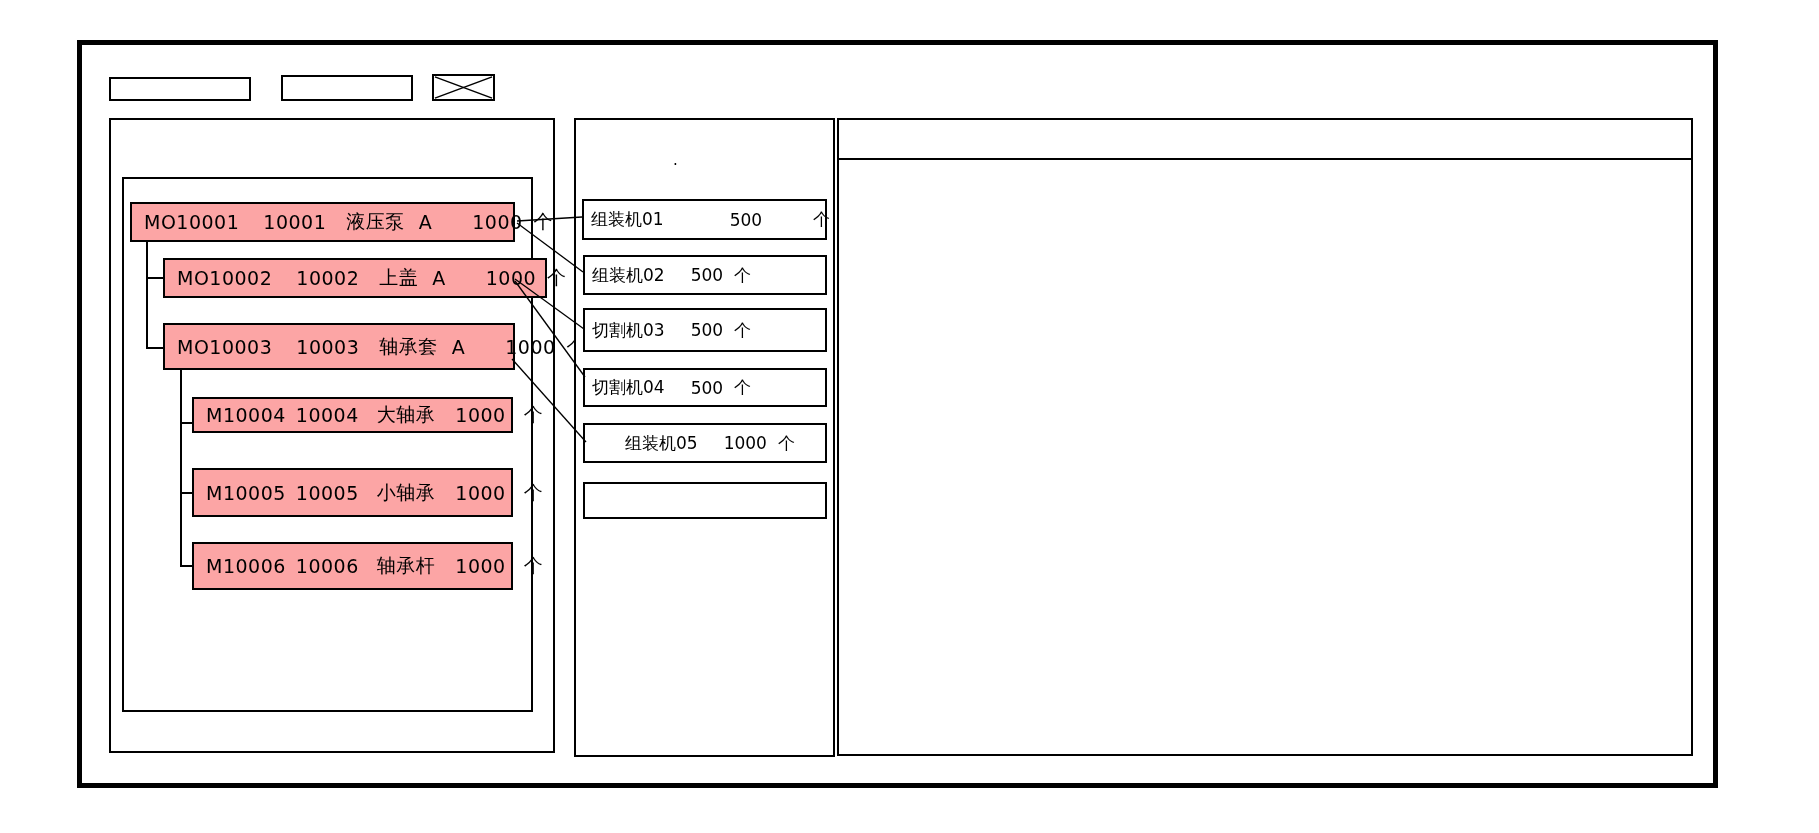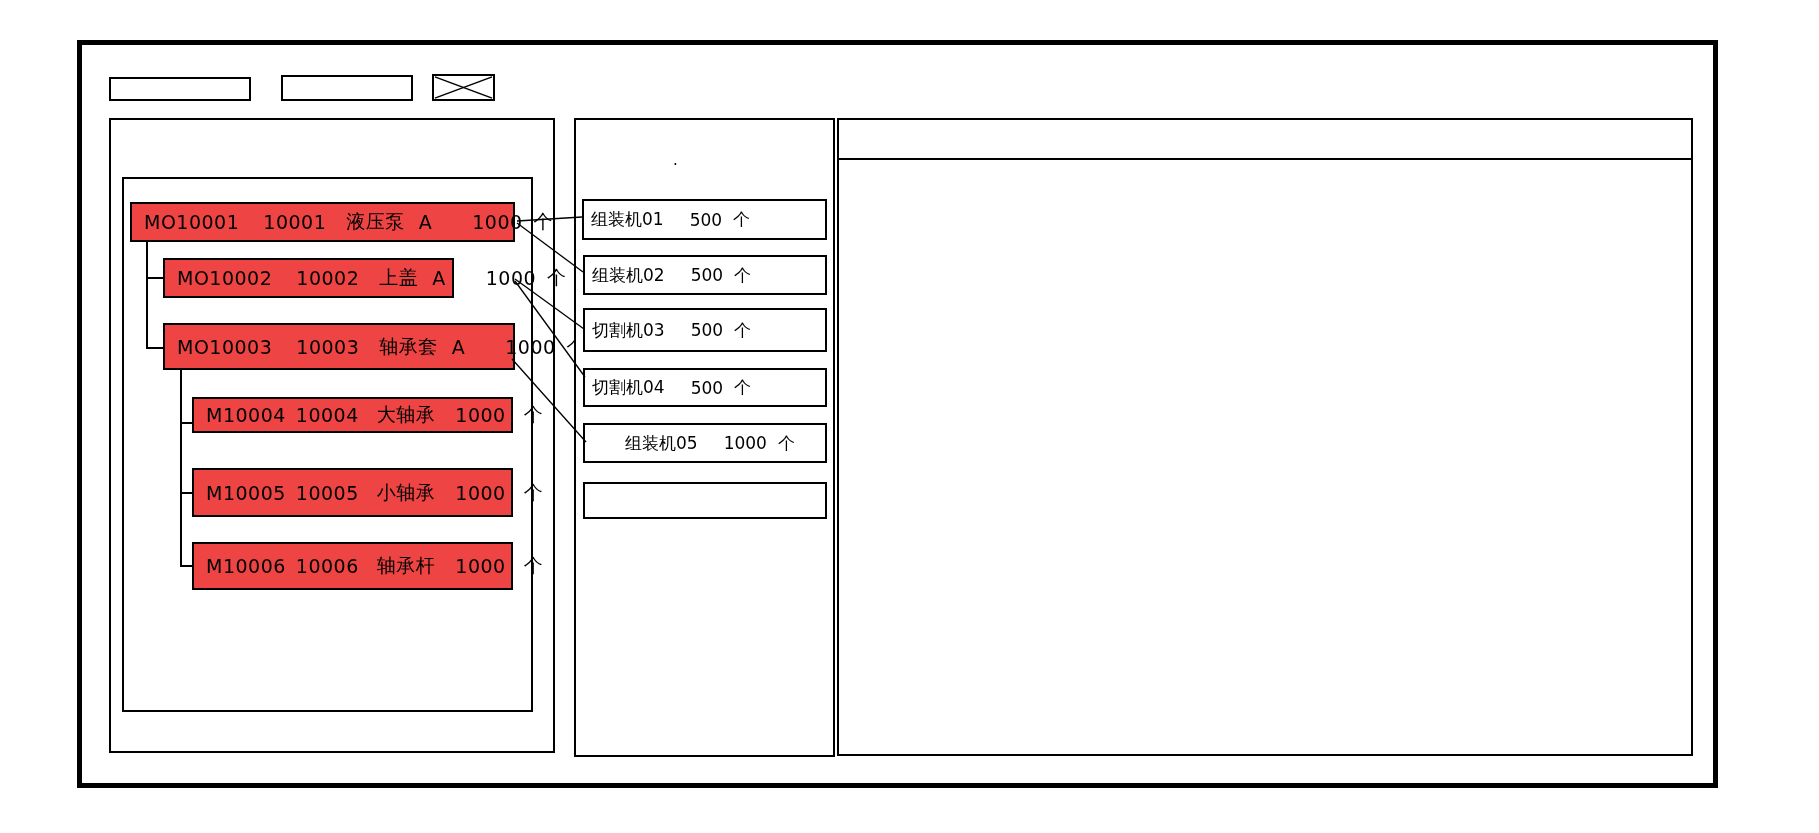--- a/index.html
+++ b/index.html
@@ -13,48 +13,48 @@
   .tb1{left:109px;top:77px;width:142px;height:24px;}
   .tb2{left:281px;top:75px;width:132px;height:26px;}
   .xbox{left:432px;top:74px;width:63px;height:27px;}
   .xbox svg{display:block;width:100%;height:100%;}
 
   
   .orders-panel{left:109px;top:118px;width:446px;height:635px;}
   .header-row{left:122px;top:141px;display:flex;gap:21px;font-size:15px;line-height:20px;white-space:nowrap;}
   .tree-container{left:122px;top:177px;width:411px;height:535px;}
 
-  .order-node{display:flex;align-items:center;border:2px solid #000;background:#ef4444;
+  .order-node{display:flex;align-items:center;border:2px solid #000;background:#fca5a5;
               font-size:19px;letter-spacing:.5px;white-space:nowrap;padding-left:12px;}
   .order-node span{display:inline-block;}
   .c-code{margin-left:24px;}
   .c-name{margin-left:20px;text-align:right;}
   .c-cust{margin-left:14px;}
   .c-qty{margin-left:40px;}
   .c-unit{margin-left:11px;}
   .c-code-b{margin-left:10px;}
   .c-name-b{margin-left:18px;}
   .c-qty-b{margin-left:20px;}
   .c-unit-b{margin-left:18px;}
 
   .b1{left:130px;top:202px;width:385px;height:40px;}
-  .b2{left:163px;top:258px;width:291px;height:40px;}
+  .b2{left:163px;top:258px;width:384px;height:40px;}
   .b3{left:163px;top:323px;width:352px;height:47px;}
   .b4{left:192px;top:397px;width:321px;height:36px;}
   .b5{left:192px;top:468px;width:321px;height:49px;}
   .b6{left:192px;top:542px;width:321px;height:48px;}
 
   
   .machines-panel{left:574px;top:118px;width:261px;height:639px;}
   .machine-item{display:flex;align-items:center;border:2px solid #000;background:#fff;
                 font-size:17px;white-space:nowrap;padding-left:7px;}
   .machine-item span{display:inline-block;}
   .m-qty{margin-left:26px;}
   .m-unit{margin-left:11px;}
-  .m1{left:582px;top:199px;width:245px;height:41px;}
+  .m1{left:582px;top:199px;width:245px;height:41px;gap:40px;}
   .m2{left:583px;top:255px;width:244px;height:40px;}
   .m3{left:583px;top:308px;width:244px;height:44px;}
   .m4{left:583px;top:368px;width:244px;height:39px;}
   .m5{left:583px;top:423px;width:244px;height:40px;padding-left:40px;}
   .m6{left:583px;top:482px;width:244px;height:37px;}
   .stray-dot{left:673px;top:153px;font-size:15px;line-height:15px;}
 
   
   .schedule-panel{left:837px;top:118px;width:856px;height:638px;}
   .schedule-divider{position:absolute;left:-2px;top:38px;width:calc(100% + 4px);height:0;border-top:2px solid #000;}

